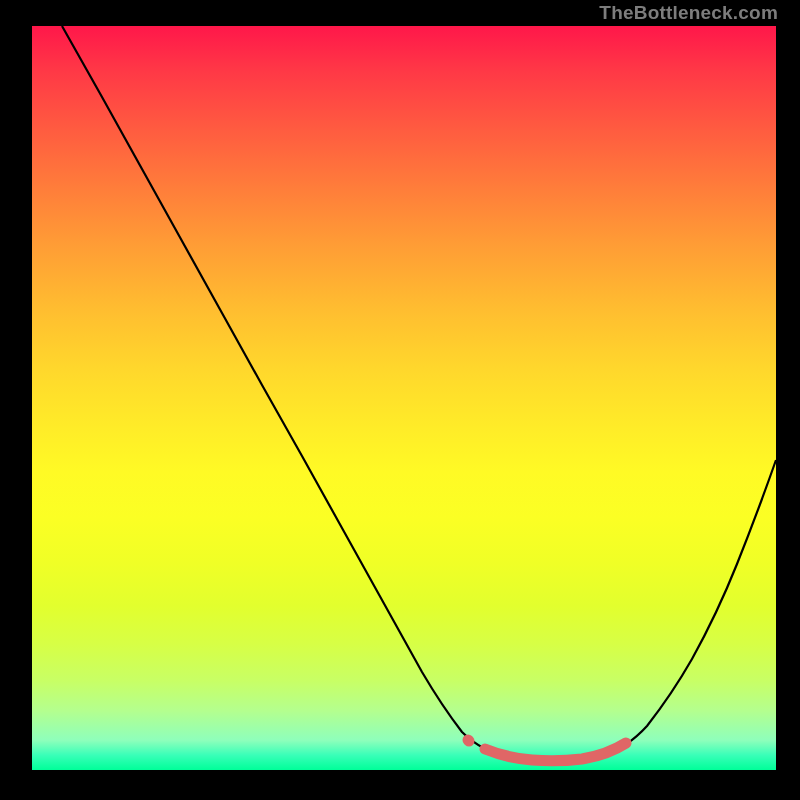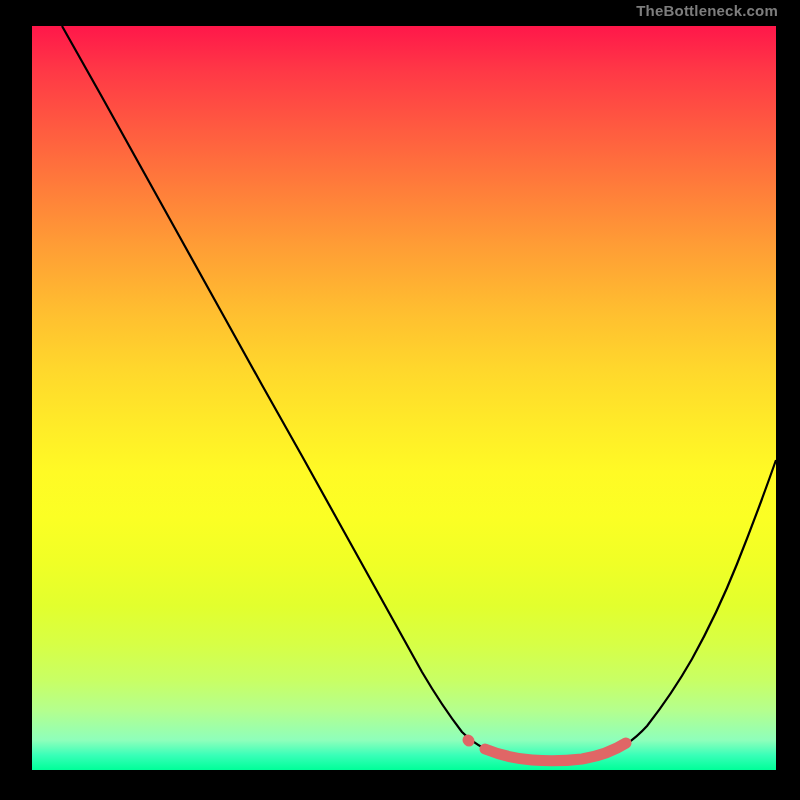--- a/index.html
+++ b/index.html
@@ -42,21 +42,21 @@
       #8effbb 96%,
       #39ffb8 98%,
       #00ff99 100%
     );
   }
   .watermark {
     position: absolute;
     top: 2px;
     right: 22px;
     font-family: Arial, Helvetica, sans-serif;
-    font-size: 15px;
+    font-size: 19px;
     font-weight: 600;
     color: #7d7d7d;
     letter-spacing: 0.2px;
     user-select: none;
   }
   svg.curve {
     position: absolute;
     left: 0;
     top: 0;
     width: 744px;

